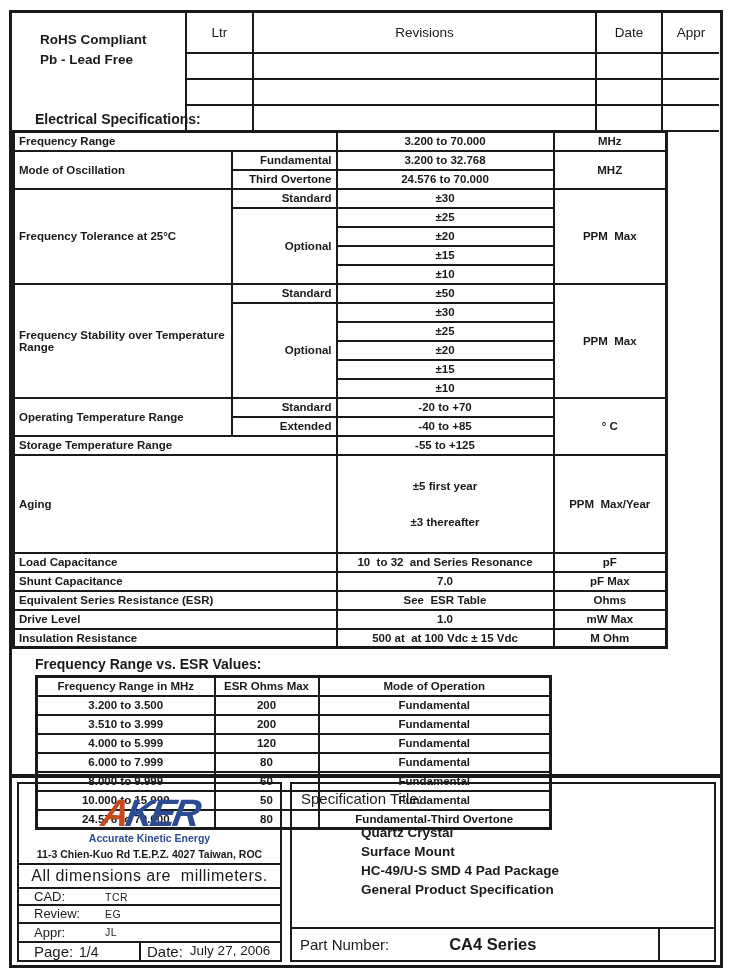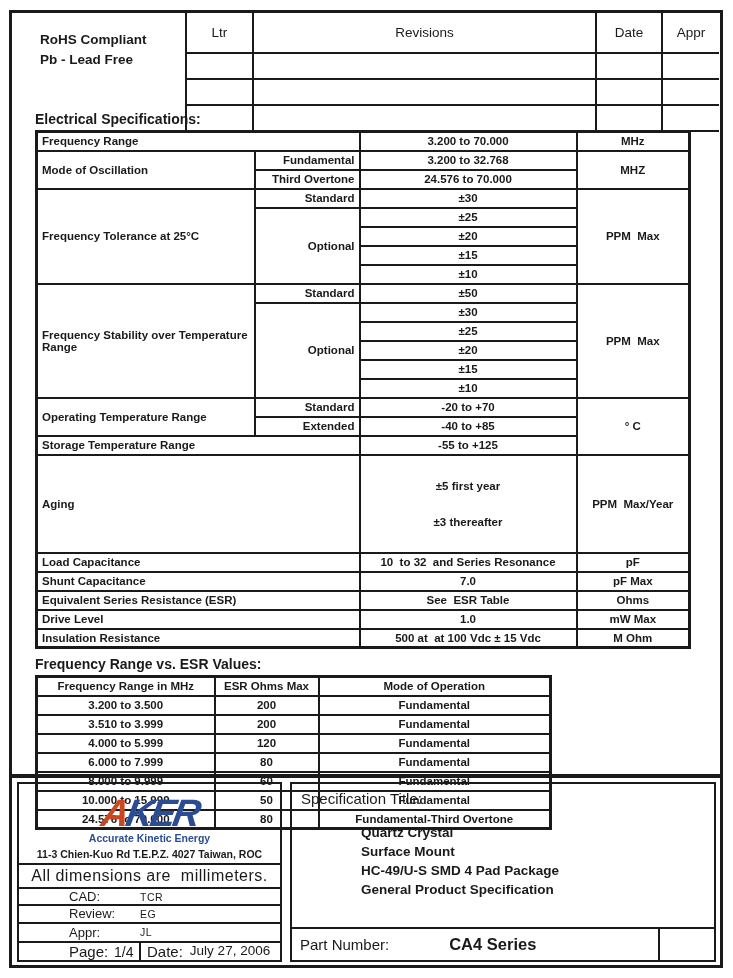--- a/index.html
+++ b/index.html
@@ -23,21 +23,21 @@
   .rev-table { width:533px; table-layout:fixed; }
   .rev-table td { border:2px solid #1a1a1a; text-align:center; font-size:13.5px; padding:12px; }
   .rev-table tr:first-child td { border-top:none; height:23px; }
   .rev-table td:last-child { border-right:none; }
   .rev-table tr { height:22px; }
 
   
   .h1 { font-weight:bold; font-size:14px; margin:7px 0 3px 23px; }
 
   
-  .spec { margin-left:23px; width:653px; border:3px solid #1a1a1a; table-layout:fixed; }
+  .spec { width:653px; border:3px solid #1a1a1a; table-layout:fixed; }
   .spec td { border:2px solid #1a1a1a; font-weight:bold; font-size:11.5px; padding:0 3px; }
   .spec tr { height:19px; }
   .spec tr.tall { height:34px; }
   .lab  { text-align:left; padding-left:4px !important; }
   .sub  { text-align:right; padding-right:4px !important; }
   .val  { text-align:center; white-space:pre-wrap; }
   .unit { text-align:center; white-space:pre-wrap; }
 
   
   .esr { margin-left:23px; width:514px; border:3px solid #1a1a1a; table-layout:fixed; }
@@ -55,21 +55,21 @@
     font-weight:bold; font-style:italic; font-size:38px; line-height:0.95;
     letter-spacing:-3px; transform:skewX(-10deg);
   }
   .logo-a   { color:#c8481f; }
   .logo-ker { color:#2b4c93; }
   .logo-tagline { color:#2b4c93; font-weight:bold; font-size:10.5px; margin-top:1px; }
   .address { height:19px; border-bottom:2px solid #1a1a1a; font-weight:bold; font-size:10.5px; text-align:center; line-height:17px; white-space:pre-wrap; }
   .dims { height:24px; border-bottom:2px solid #1a1a1a; font-size:16px; text-align:center; line-height:22px; white-space:pre-wrap; letter-spacing:0.5px; }
   .meta-row { border-bottom:2px solid #1a1a1a; display:flex; align-items:center; }
   .meta-row:last-child { border-bottom:none; flex:1; }
-  .meta-label { font-size:13px; padding-left:15px; width:86px;margin-left:35px; }
+  .meta-label { font-size:13px; padding-left:15px; width:86px; }
   .meta-value { font-size:10.5px; letter-spacing:0.5px; }
   .row-cad { height:17px; } .row-review { height:18px; } .row-appr { height:20px; }
   .page-row { display:flex; align-items:stretch; }
   .page-left { width:122px; display:flex; align-items:center; border-right:2px solid #1a1a1a; }
   .page-left .meta-label { width:52px; font-size:15px; }
   .page-left .pg-val { font-size:14px; font-weight:normal; margin-left:8px; }
   .date-part { display:flex; align-items:flex-start; padding-left:6px; }
   .date-part .d-label { font-size:15px; }
   .date-part .d-value { font-size:13.5px; margin-left:7px; }
 

